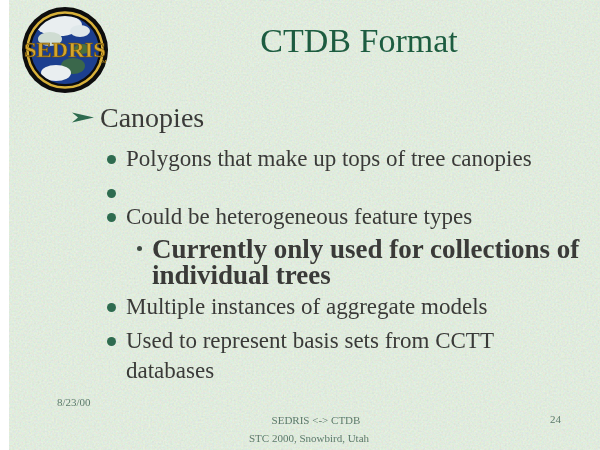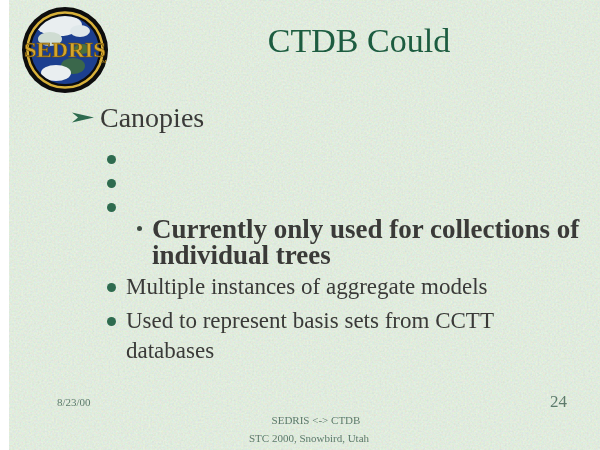--- a/index.html
+++ b/index.html
@@ -124,22 +124,22 @@
     right: 0;
     top: 432px;
     text-align: center;
     font-size: 11px;
     color: #5d7a6b;
     z-index: 2;
   }
   .footer-page {
     position: absolute;
     left: 541px;
-    top: 392px;
-    font-size: 17px;
+    top: 413px;
+    font-size: 11px;
     color: #5d7a6b;
     z-index: 2;
   }
 </style>
 </head>
 <body>
 
 <div class="slide">
 
   <svg class="bg-texture" width="600" height="450" aria-hidden="true">
@@ -170,44 +170,46 @@
         <ellipse cx="29" cy="33" rx="12" ry="7" fill="#cfdcd2"></ellipse>
         <ellipse cx="61" cy="43" rx="8" ry="5" fill="#49713f"></ellipse>
         <ellipse cx="52" cy="60" rx="12" ry="8" fill="#3f6f3f" opacity="0.85"></ellipse>
         <ellipse cx="35" cy="67" rx="15" ry="8" fill="#e9eef0"></ellipse>
       </g>
       <text x="44" y="51" text-anchor="middle" font-family="Liberation Serif, serif" font-weight="bold" font-size="22" fill="#d4a62c" stroke="#6e4f0a" stroke-width="0.6" textLength="82" lengthAdjust="spacingAndGlyphs">SEDRIS</text>
       <text x="78" y="57" font-family="Liberation Serif, serif" font-size="5" fill="#d4a62c">TM</text>
     </svg>
   </div>
 
-  <div class="slide-title">CTDB Could</div>
+  <div class="slide-title">CTDB Format</div>
 
   <div class="content">
 
     <div class="row l1">
       <span class="arrow-bullet">
         <svg width="22" height="13" viewBox="0 0 22 13">
             <polygon points="0,1.5 22,6.5 0,11.5 6,6.5" fill="#2e6b4f"></polygon>
           </svg>
       </span>
       <span class="txt">Canopies</span>
     </div>
 
     <div class="row l2">
       <span class="dot-bullet"></span>
-    </div>
-
-    <div class="row l2">
-      <span class="dot-bullet"></span>
-    </div>
-
-
-    <div class="row l2">
-      <span class="dot-bullet"></span>
+      <span class="txt">Polygons that make up tops of tree canopies</span>
+    </div>
+
+    <div class="row l2">
+      <span class="dot-bullet"></span>
+    </div>
+
+
+    <div class="row l2">
+      <span class="dot-bullet"></span>
+      <span class="txt">Could be heterogeneous feature types</span>
     </div>
 
     <div class="row l3">
       <span class="small-dot-bullet"></span>
       <span class="txt">Currently only used for collections of individual trees</span>
     </div>
 
     <div class="row l2">
       <span class="dot-bullet"></span>
       <span class="txt">Multiple instances of aggregate models</span>

